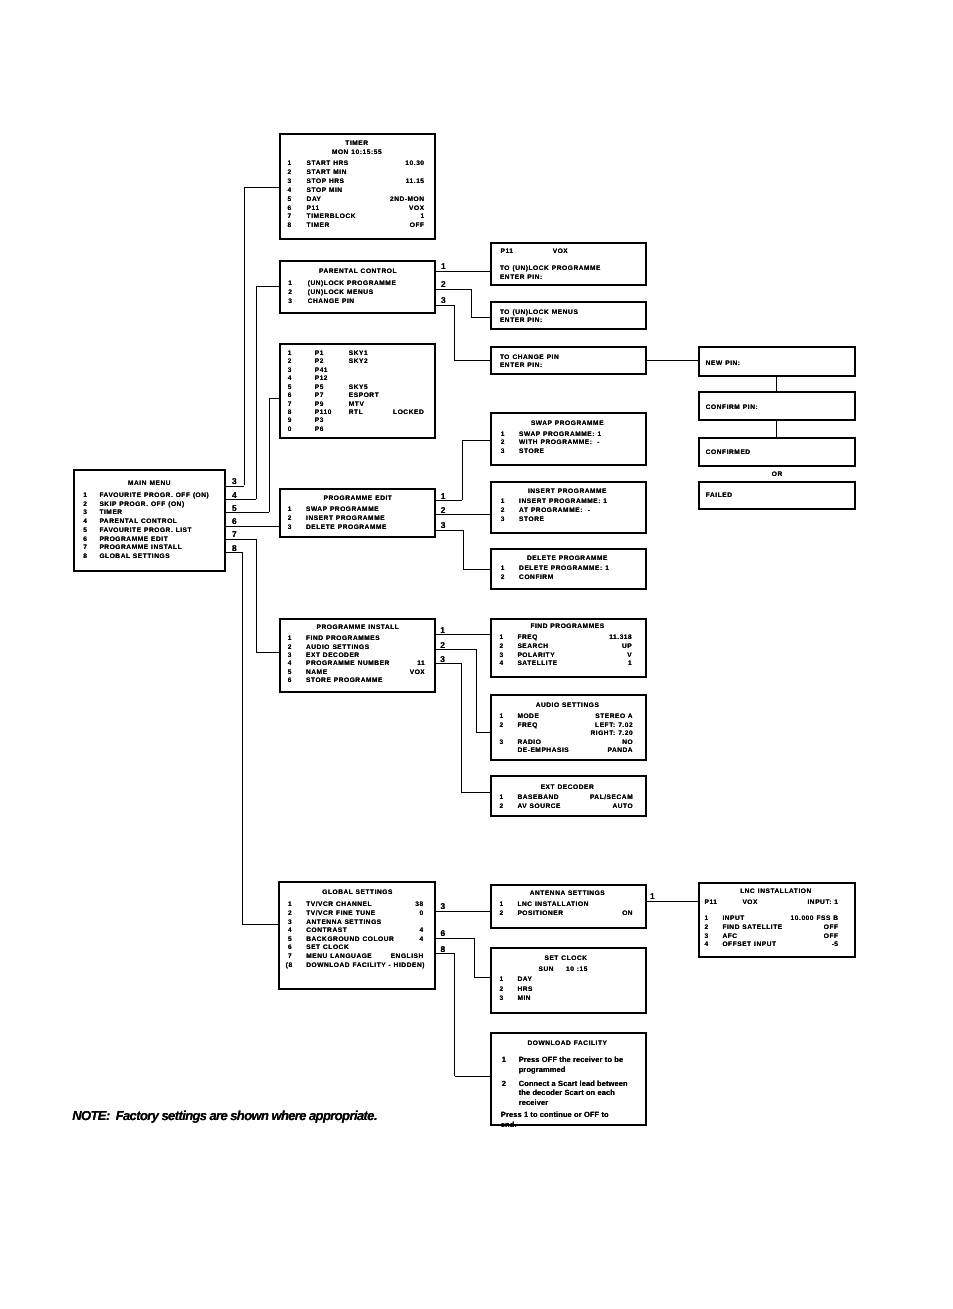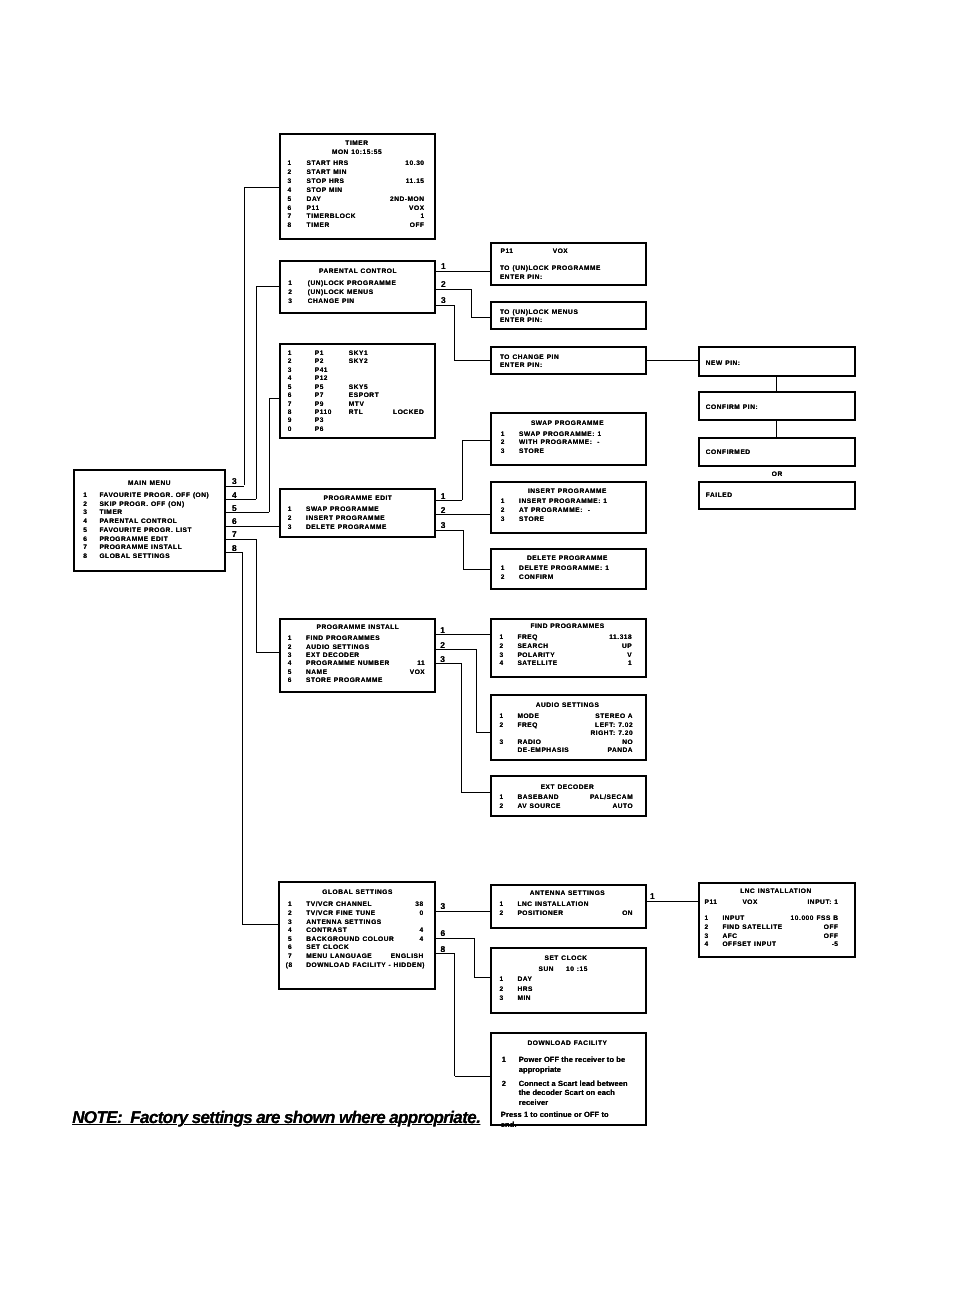--- a/index.html
+++ b/index.html
@@ -6,21 +6,21 @@
   body{width:953px;height:1309px;position:relative;overflow:hidden;
        font-family:"Liberation Sans","DejaVu Sans",sans-serif;color:#000;
        -webkit-font-smoothing:antialiased;text-rendering:geometricPrecision;}
   #stage{position:absolute;left:0;top:0;width:953px;height:1309px;}
   .box{position:absolute;border:2px solid #000;box-sizing:border-box;background:#fff;}
   .t{position:absolute;font-weight:bold;font-size:6.6px;letter-spacing:0.55px;white-space:nowrap;line-height:1;text-shadow:0 0 0.35px #000;}
   .ctr{text-align:center;margin-right:-0.55px;}
   .rt{text-align:right;margin-right:-0.55px;}
   .ln{position:absolute;background:#000;}
   .cnum{position:absolute;font-weight:bold;font-size:8.4px;line-height:1;text-shadow:0 0 0.35px #000;}
-  .note{position:absolute;font-style:italic;font-weight:bold;font-size:17px;letter-spacing:-0.60px;white-space:nowrap;line-height:1;text-shadow:0 0 0.3px #000;text-decoration:underline;}
+  .note{position:absolute;font-style:italic;font-weight:bold;font-size:13px;letter-spacing:-0.60px;white-space:nowrap;line-height:1;text-shadow:0 0 0.3px #000;}
   .dl{position:absolute;font-weight:bold;font-size:7.5px;line-height:9.7px;letter-spacing:0.1px;text-shadow:0 0 0.35px #000;}
 </style>
 </head>
 <body>
 
 <div id="stage">
 <div class="box" style="left:279.2px;top:132.8px;width:157.0px;height:107.5px;"></div>
 <div class="t ctr" style="left:287.0px;top:141.3px;width:140px;">TIMER</div>
 <div class="t ctr" style="left:287.0px;top:150.1px;width:140px;">MON 10:15:55</div>
 <div class="t" style="left:287.4px;top:161.3px;">1</div>
@@ -253,21 +253,21 @@
 <div class="t ctr" style="left:493.3px;top:966.6px;width:140px;">SUN&nbsp;&nbsp;&nbsp;&nbsp; 10 :15</div>
 <div class="t" style="left:499.6px;top:977.4px;">1</div>
 <div class="t" style="left:517.4px;top:977.4px;">DAY</div>
 <div class="t" style="left:499.6px;top:986.8px;">2</div>
 <div class="t" style="left:517.4px;top:986.8px;">HRS</div>
 <div class="t" style="left:499.6px;top:996.2px;">3</div>
 <div class="t" style="left:517.4px;top:996.2px;">MIN</div>
 <div class="box" style="left:489.8px;top:1031.9px;width:157.0px;height:94.3px;"></div>
 <div class="t ctr" style="left:497.5px;top:1041.0px;width:140px;">DOWNLOAD FACILITY</div>
 <div class="dl" style="left:501.7px;top:1055.1px;">1</div>
-<div class="dl" style="left:518.7px;top:1055.1px;width:113px;">Power OFF the receiver to be appropriate</div>
+<div class="dl" style="left:518.7px;top:1055.1px;width:113px;">Press OFF the receiver to be programmed</div>
 <div class="dl" style="left:501.7px;top:1078.7px;">2</div>
 <div class="dl" style="left:518.7px;top:1078.7px;width:110px;">Connect a Scart lead between the decoder Scart on each receiver</div>
 <div class="dl" style="left:500.8px;top:1109.9px;width:116px;">Press 1 to continue or OFF to end.</div>
 <div class="box" style="left:698.0px;top:346.4px;width:157.6px;height:30.8px;"></div>
 <div class="t" style="left:705.8px;top:360.9px;">NEW PIN:</div>
 <div class="box" style="left:698.0px;top:391.3px;width:157.6px;height:30.0px;"></div>
 <div class="t" style="left:705.8px;top:404.6px;">CONFIRM PIN:</div>
 <div class="box" style="left:698.0px;top:436.9px;width:157.6px;height:30.2px;"></div>
 <div class="t" style="left:705.8px;top:449.7px;">CONFIRMED</div>
 <div class="t ctr" style="left:707.3px;top:472.0px;width:140px;">OR</div>

